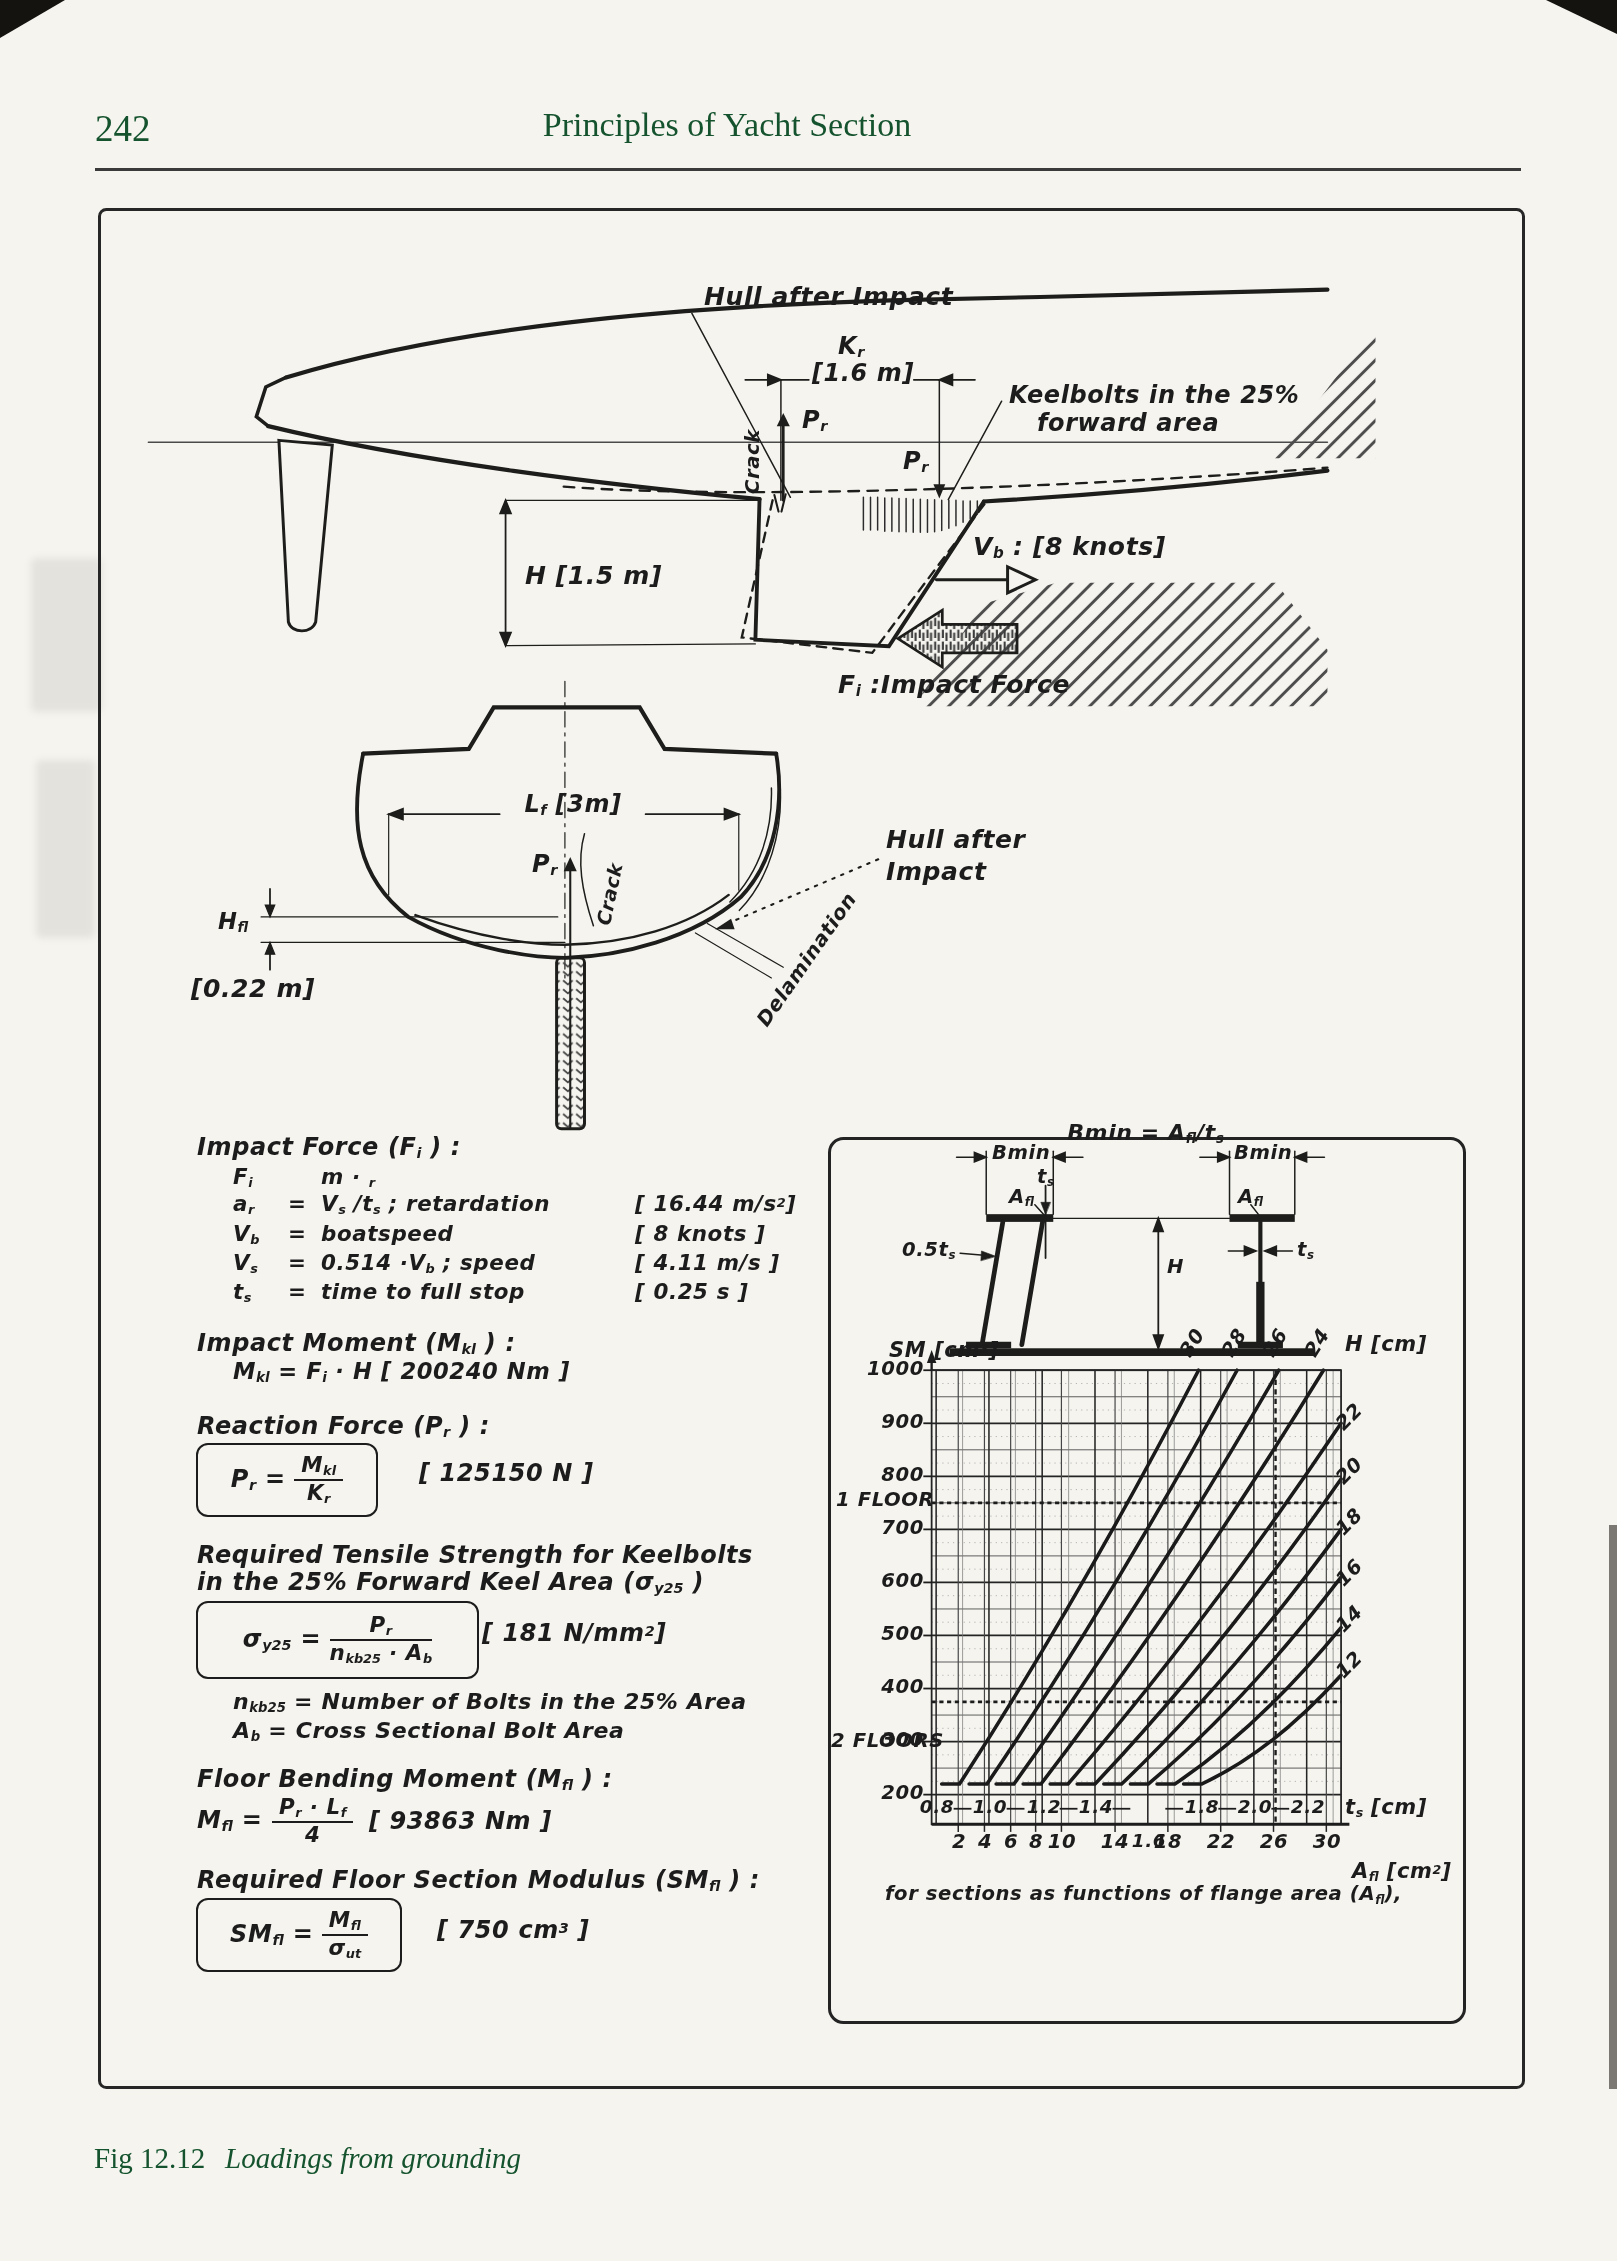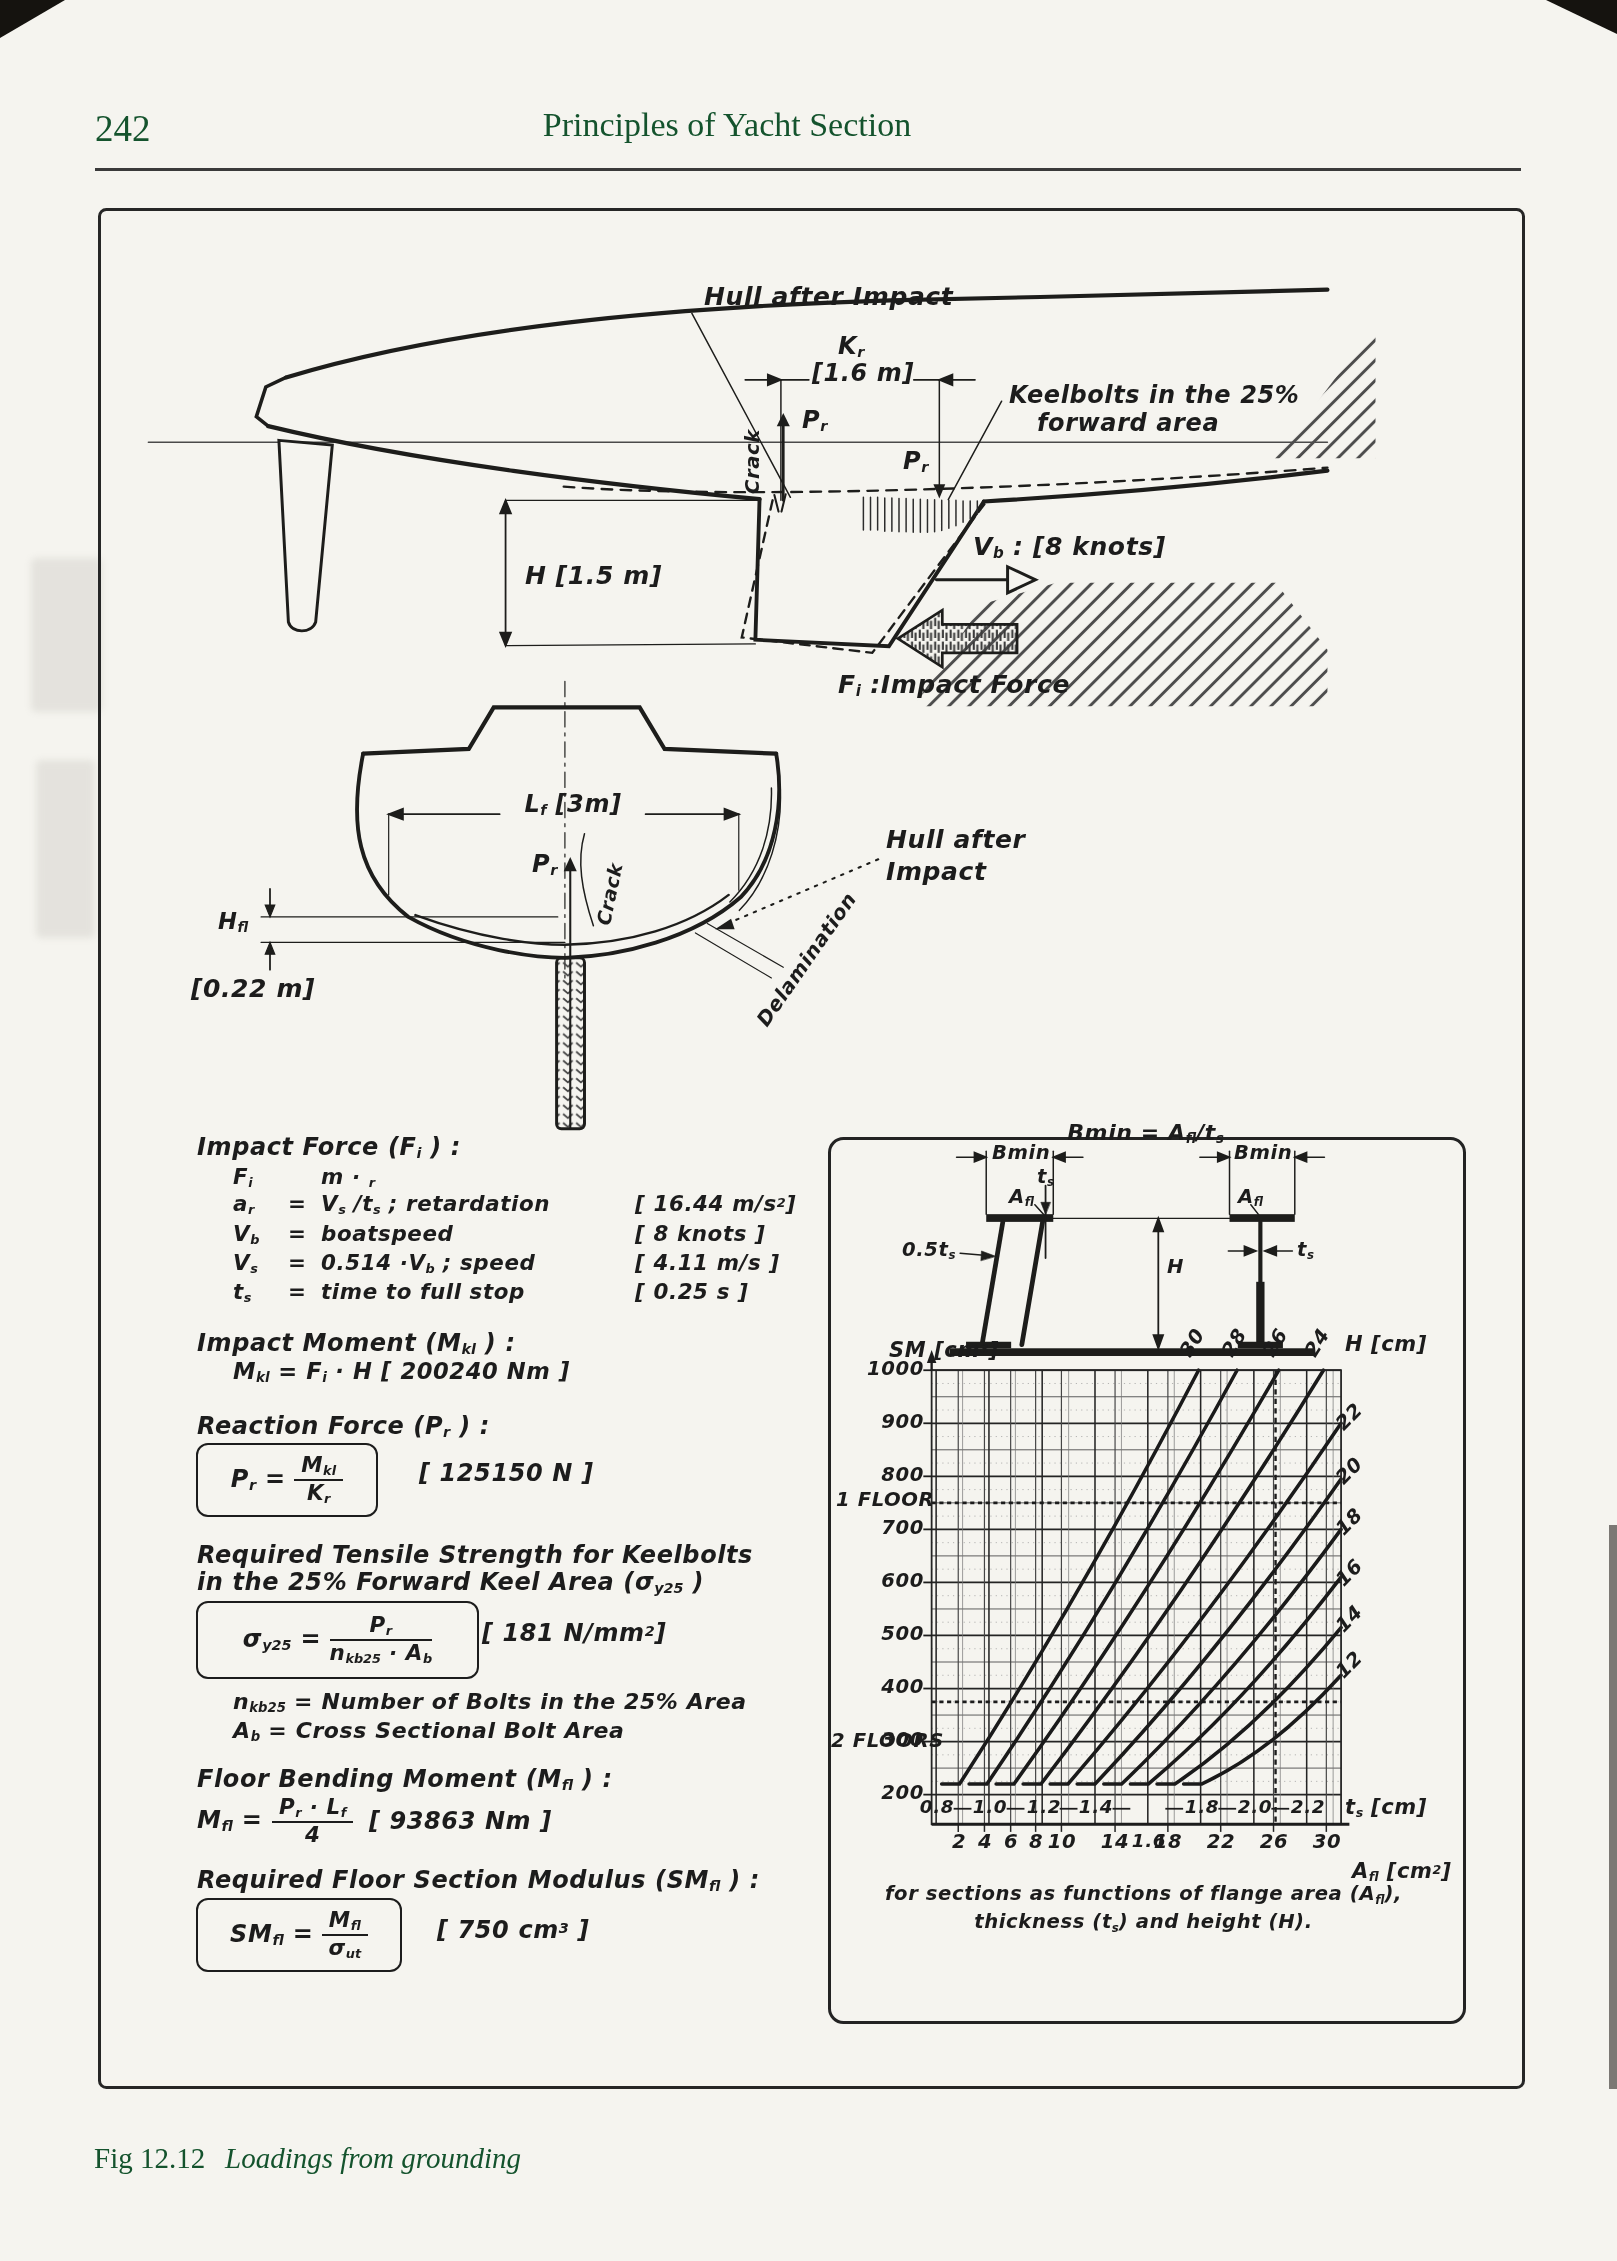--- a/index.html
+++ b/index.html
@@ -442,21 +442,20 @@
 
 <span class="abs draft" style="left:889px;top:1339px;font-size:21px;">SM  [cm<sup>3</sup>]</span>
 <span class="abs draft" style="left:1345px;top:1333px;font-size:21px;">H  [cm]</span>
 <span class="abs draft" style="left:1345px;top:1796px;font-size:21px;">t<sub>s</sub>  [cm]</span>
 <span class="abs draft" style="left:1352px;top:1860px;font-size:21px;">A<sub>fl</sub> [cm<sup>2</sup>]</span>
 <span class="abs draft tick" style="left:836px;top:1490px;">1  FLOOR</span>
 <span class="abs draft tick" style="left:831px;top:1731px;">2  FLOORS</span>
 
 <div id="caption-c" class="abs" style="left:838px;top:1880px;width:611px;text-align:center;">
     <div class="draft" style="font-size: 19.6px; line-height: 1.42;">for sections as functions of flange area (A<sub>fl</sub>),</div>
-    <div class="draft" style="font-size: 19.6px; line-height: 1.42;">thickness (t<sub>s</sub>) and height (H).</div>
   </div>
 <div id="gen-labels">
     <span class="abs draft tick" style="left: 867px; top: 1359px; width: 57px; text-align: right;">1000</span>
     <span class="abs draft tick" style="left: 867px; top: 1412px; width: 57px; text-align: right;">900</span>
     <span class="abs draft tick" style="left: 867px; top: 1465px; width: 57px; text-align: right;">800</span>
     <span class="abs draft tick" style="left: 867px; top: 1518px; width: 57px; text-align: right;">700</span>
     <span class="abs draft tick" style="left: 867px; top: 1571px; width: 57px; text-align: right;">600</span>
     <span class="abs draft tick" style="left: 867px; top: 1624px; width: 57px; text-align: right;">500</span>
     <span class="abs draft tick" style="left: 867px; top: 1677px; width: 57px; text-align: right;">400</span>
     <span class="abs draft tick" style="left: 867px; top: 1730px; width: 57px; text-align: right;">300</span>

